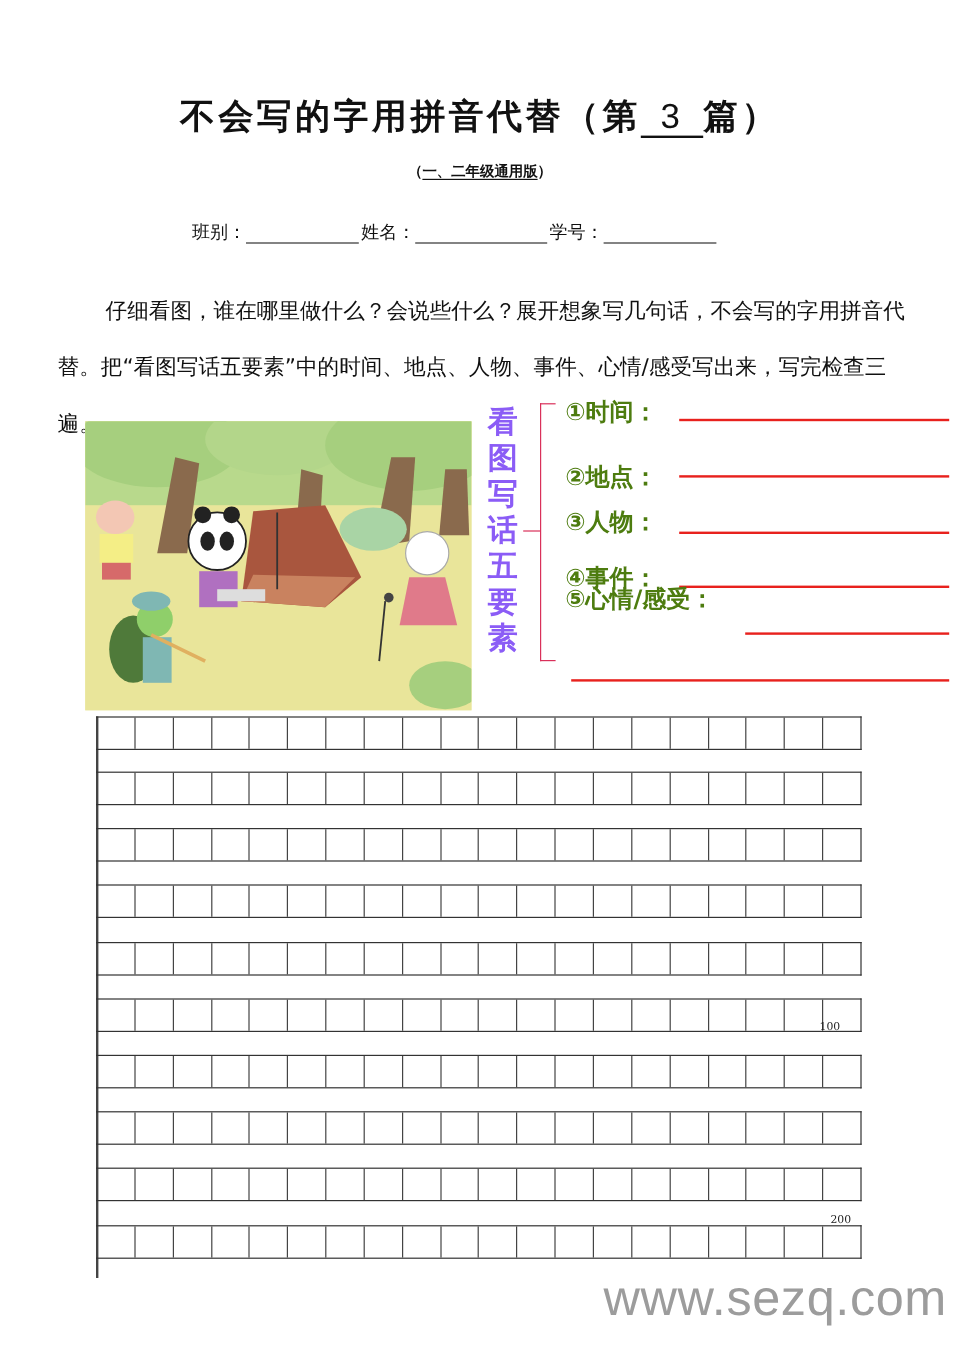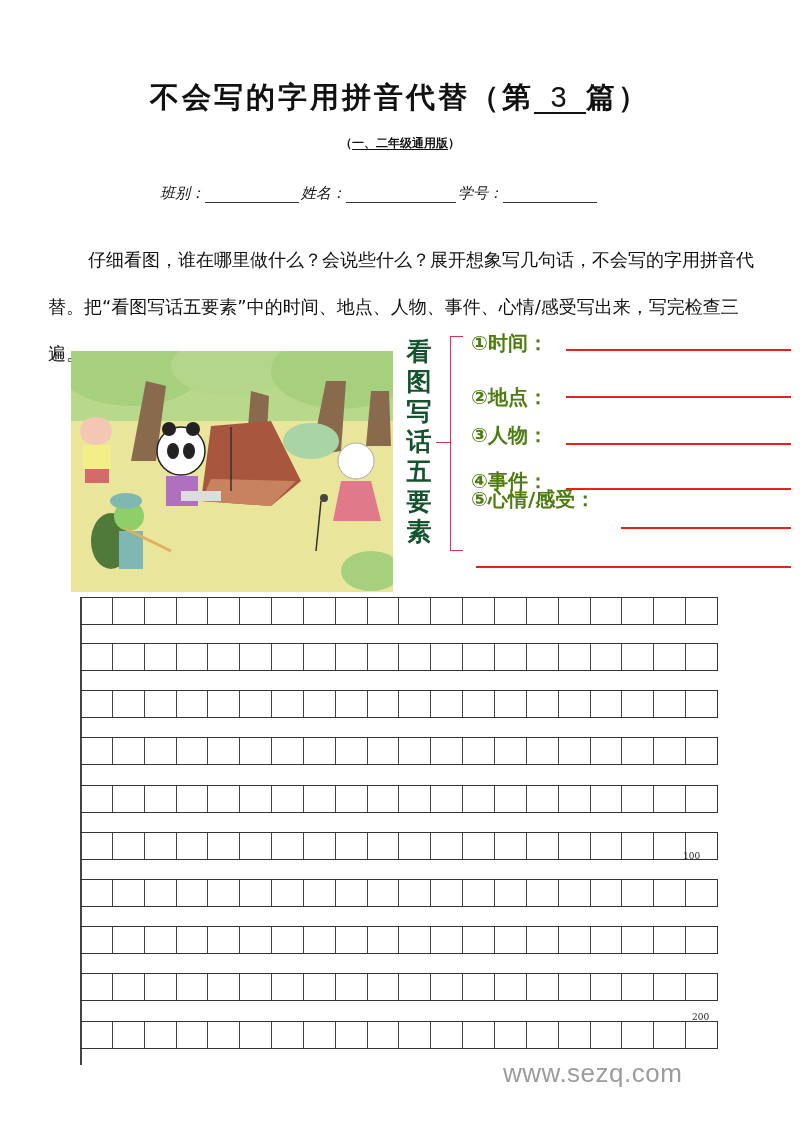--- a/index.html
+++ b/index.html
@@ -3,39 +3,39 @@
 <meta charset="utf-8">
 <style>
   html, body { margin: 0; padding: 0; background: #ffffff; }
   body { width: 800px; height: 1131px; position: relative; overflow: hidden;
          font-family: "DejaVu Serif", "Liberation Serif", serif; color: #111; }
   .abs { position: absolute; }
   #title { left: 0; top: 78px; width: 800px; text-align: center; font-size: 29px; font-weight: bold; letter-spacing: 3px; white-space: nowrap; }
   #title .num { display: inline-block; width: 52px; border-bottom: 2px solid #111; text-align: center; font-family: "Liberation Sans", sans-serif; font-weight: normal; line-height: 30px; }
   #subtitle { left: 0; top: 135px; width: 800px; text-align: center; font-size: 12px; font-weight: bold; font-family: Liberation Serif, serif; }
   #subtitle u { text-underline-offset: 2px; }
-  #info { left: 160px; top: 184px; font-size: 15px; font-family: "DejaVu Sans", sans-serif; white-space: nowrap; font-style: italic; }
+  #info { left: 160px; top: 184px; font-size: 15px; font-family: "DejaVu Sans", sans-serif; white-space: nowrap; }
   #info .blank { display: inline-block; border-bottom: 1px solid #333; height: 16px; vertical-align: bottom; margin-right: 2px; }
   #instructions { left: 48px; top: 236px; width: 710px; font-size: 18px; line-height: 47px; font-family: "DejaVu Sans", sans-serif; }
   #instructions p { margin: 0; text-indent: 40px; }
   #picture { left: 71px; top: 351px; width: 322px; height: 241px; background: #e8e79b; overflow: hidden; }
-  #five-title { left: 404px; top: 337px; width: 30px; color: #14532d; font-size: 25px; font-weight: bold; line-height: 30px; text-align: center; }
+  #five-title { left: 404px; top: 337px; width: 30px; color: #8b5cf6; font-size: 25px; font-weight: bold; line-height: 30px; text-align: center; }
   #bracket { left: 450px; top: 336px; width: 12px; height: 213px; border: 1.5px solid #d9305a; border-right: none; }
   #bracket-tick { left: 436px; top: 442px; width: 14px; height: 0; border-top: 1.5px solid #d9305a; }
   .elem { position: absolute; left: 471px; color: #4d7c0f; font-size: 20px; font-weight: bold; white-space: nowrap; font-family: "DejaVu Sans", sans-serif; }
   .elem-line { position: absolute; height: 0; border-top: 2px solid #e8211d; }
   #grid { left: 80px; top: 597px; width: 638px; height: 468px; }
   #grid .left-border { position: absolute; left: 0; top: 0; width: 0; height: 468px; border-left: 2px solid #444; }
   .grid-row { position: absolute; left: 0; width: 638px; height: 28px; border-top: 1.5px solid #333; border-bottom: 1.5px solid #333; border-right: 1.5px solid #333; display: flex; box-sizing: border-box; }
   .grid-cell { width: 31.9px; height: 100%; border-left: 1.5px solid #444; box-sizing: border-box; }
   .grid-cell:first-child { border-left: none; }
   .count-label { font-family: "DejaVu Serif", serif; font-size: 9px; color: #222; }
   #label-100 { left: 683px; top: 815px; margin-top: 36px; }
   #label-200 { left: 692px; top: 1012px; }
-  #watermark { left: 503px; top: 1058px; font-family: "Liberation Sans", sans-serif; font-size: 26px; color: #9c9c9c; letter-spacing: 0.5px; }
+  #watermark { left: 503px; top: 1058px; font-family: "Liberation Sans", sans-serif; font-size: 42px; color: #9c9c9c; letter-spacing: 0.5px; }
 </style>
 </head>
 <body>
 
 <div id="title" class="abs"><span>不会写的字用拼音代替（第</span><span class="num">3</span><span>篇）</span></div>
 
 <div id="subtitle" class="abs"><span>（</span><u>一、二年级通用版</u><span>）</span></div>
 
 <div id="info" class="abs">
   <span>班别：</span><span class="blank" style="width:94px"></span><span>姓名：</span><span class="blank" style="width:110px"></span><span>学号：</span><span class="blank" style="width:94px"></span>

